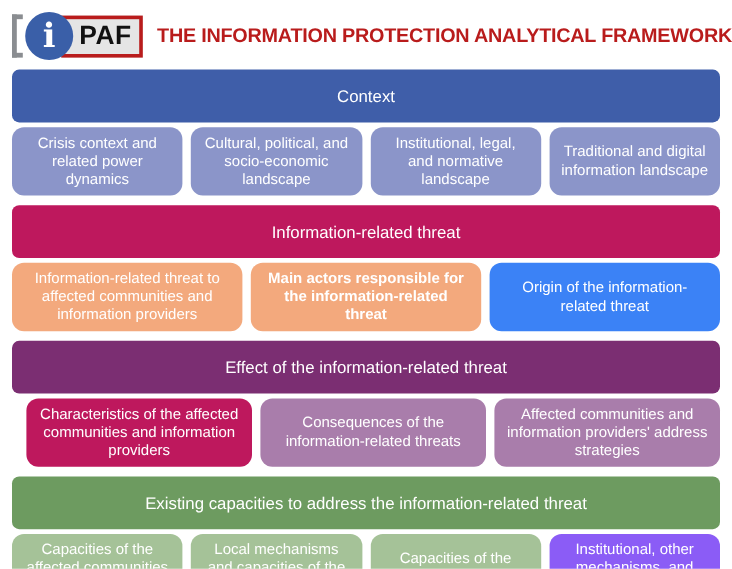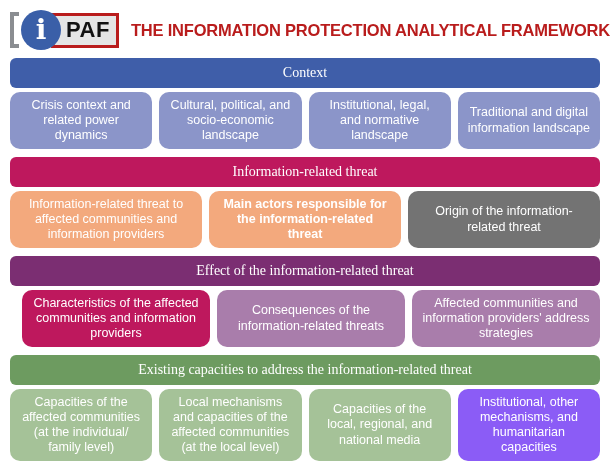--- a/index.html
+++ b/index.html
@@ -32,23 +32,23 @@
   }
   .main-title {
     flex: 1; margin-left: 12px;
     font-size: 16.5px; font-weight: bold; color: #b91c1c;
     letter-spacing: -0.2px; white-space: nowrap;
   }
 
   
   .section { margin-bottom: 8px; }
   .section-header {
-    height: 30px; border-radius: 6px;
+    height: 44px; border-radius: 6px;
     display: flex; align-items: center; justify-content: center;
-    color: #ffffff; font-size: 14px; font-weight: normal; font-family: Liberation Serif, serif;
+    color: #ffffff; font-size: 14px; font-weight: normal;
   }
   .box-row { display: flex; gap: 7px; margin-top: 4px; }
   .fbox {
     flex: 1; min-height: 57px; border-radius: 10px;
     display: flex; align-items: center; justify-content: center;
     text-align: center; color: #ffffff;
     font-size: 12.5px; line-height: 1.22; padding: 5px 9px;
   }
   .box-row.tall .fbox { min-height: 72px; }
 </style>
@@ -74,21 +74,21 @@
       <div class="fbox" style="background-color: rgb(139, 149, 201);">Institutional, legal, and normative landscape</div>
       <div class="fbox" style="background-color: rgb(139, 149, 201);">Traditional and digital information landscape</div>
     </div>
   </div>
 
   <div class="section">
     <div class="section-header" style="background-color: #be185d;">Information-related threat</div>
     <div class="box-row">
       <div class="fbox" style="background-color: rgb(243, 169, 125);">Information-related threat to affected communities and information providers</div>
       <div class="fbox" style="background-color: rgb(243, 169, 125); font-weight: bold;">Main actors responsible for the information-related threat</div>
-      <div class="fbox" style="background-color: #737373;">Origin of the information-related threat</div>
+      <div class="fbox" style="background-color: #3b82f6;">Origin of the information-related threat</div>
     </div>
   </div>
 
   <div class="section">
     <div class="section-header" style="background-color: rgb(123, 46, 114);">Effect of the information-related threat</div>
     <div class="box-row">
       <div class="fbox" style="background-color: #be185d; margin-left: 12px;">Characteristics of the affected communities and information providers</div>
       <div class="fbox" style="background-color: rgb(169, 125, 171);">Consequences of the information-related threats</div>
       <div class="fbox" style="background-color: rgb(169, 125, 171);">Affected communities and information providers' address strategies</div>
     </div>

